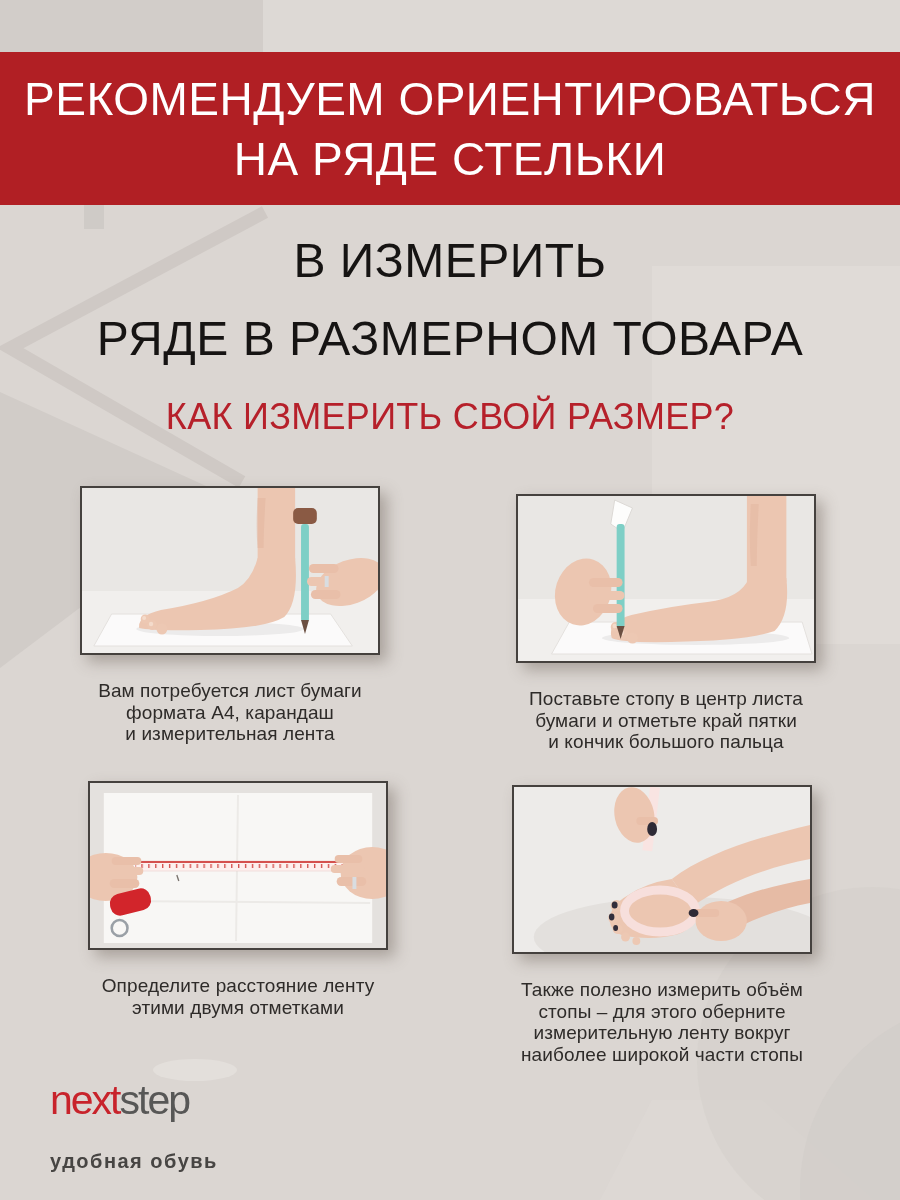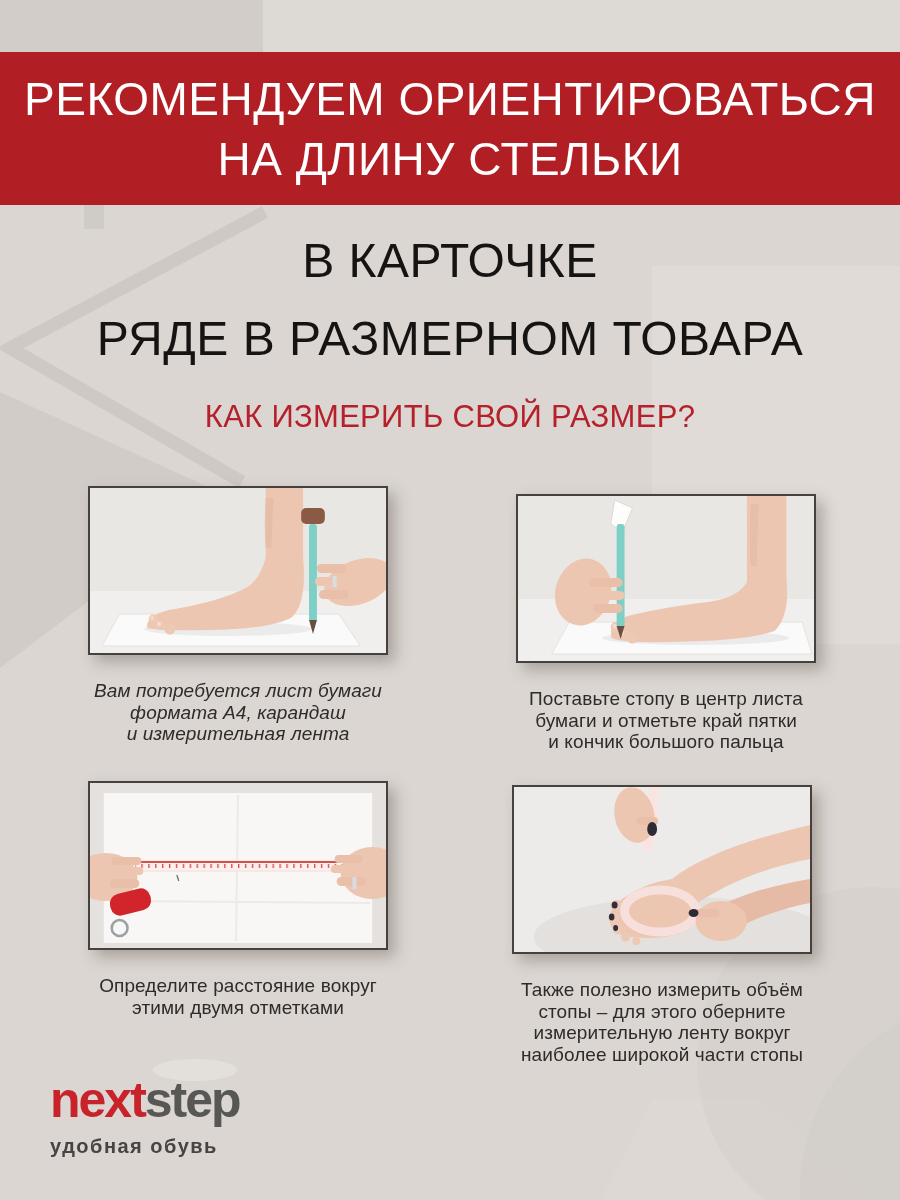--- a/index.html
+++ b/index.html
@@ -43,26 +43,26 @@
 
   
   .title{
     position:absolute;left:0;top:222px;width:900px;
     text-align:center;color:var(--title-text);
     font-size:48px;line-height:78px;font-weight:500;letter-spacing:.5px;
   }
   .subtitle{
     position:absolute;left:0;top:396px;width:900px;
     text-align:center;color:var(--subtitle-text);
-    font-size:31px;line-height:42px;font-weight:500;letter-spacing:.3px;
+    font-size:36px;line-height:42px;font-weight:500;letter-spacing:.3px;
   }
 
   
   .step{position:absolute;width:340px;}
-  .step-1{left:68px;top:486px;font-style:italic;}
+  .step-1{left:60px;top:486px;}
   .step-2{left:488px;top:486px;}
   .step-3{left:68px;top:781px;}
   .step-4{left:488px;top:781px;}
   .photo{
     width:296px;height:165px;margin:0 auto;
     border:2px solid var(--photo-border);
     background:#eceae8;
     box-shadow:7px 7px 14px rgba(110,100,92,.45);
   }
   .photo svg{display:block;width:296px;height:165px;}
@@ -70,25 +70,25 @@
     margin-top:25px;
     text-align:center;
     white-space:pre-line;
     color:var(--caption-text);
     font-size:19px;line-height:21.5px;font-weight:400;
     letter-spacing:.1px;
   }
 
   
   .logo{position:absolute;left:50px;top:1070px;}
-  .logo-word{font-size:50px;line-height:60px;font-weight:700;letter-spacing:-2px;}
+  .logo-word{font-size:41px;line-height:60px;font-weight:400;letter-spacing:-2px;}
   .logo-word .red{color:var(--logo-red);}
   .logo-word .gray{color:var(--logo-gray);}
   .logo-tagline{
-    margin-top:5px;
+    margin-top:20px;
     font-size:20px;font-weight:700;letter-spacing:1.5px;
     color:#474543;
   }
 </style>
 </head>
 <body>
 
 <div class="poster">
 
   <svg class="bg-decor" viewBox="0 0 900 1200" aria-hidden="true">
@@ -99,25 +99,25 @@
     <polygon points="0,392 228,496 0,668" fill="#d1ccc8"></polygon>
     <rect x="652" y="266" width="248" height="378" fill="#e0dcd8" opacity="0.85"></rect>
     <polygon points="652,1100 762,1100 874,1200 600,1200" fill="#ddd8d4" opacity="0.8"></polygon>
     <circle cx="872" cy="1062" r="175" fill="#d4cfcb" opacity="0.55"></circle>
     <circle cx="990" cy="1190" r="190" fill="#d0cbc7" opacity="0.5"></circle>
     <ellipse cx="195" cy="1070" rx="42" ry="11" fill="#e3dfdb"></ellipse>
   </svg>
 
   <header class="banner">
     <div class="banner-line">РЕКОМЕНДУЕМ ОРИЕНТИРОВАТЬСЯ</div>
-    <div class="banner-line">НА ДЛИНУ СТЕЛЬКИ</div>
+    <div class="banner-line">НА РЯДЕ СТЕЛЬКИ</div>
   </header>
 
   <div class="title">
-    <div>В КАРТОЧКЕ</div>
+    <div>В ИЗМЕРИТЬ</div>
     <div>РЯДЕ В РАЗМЕРНОМ ТОВАРА</div>
   </div>
 
   <div class="subtitle">КАК ИЗМЕРИТЬ СВОЙ РАЗМЕР?</div>
 
   <figure class="step step-1" style="margin:0;">
     <div class="photo">
       <svg viewBox="0 0 300 165" preserveAspectRatio="none">
         <rect x="0" y="0" width="300" height="103" fill="#e9e7e4"></rect>
         <rect x="0" y="103" width="300" height="62" fill="#f1efed"></rect>
@@ -197,21 +197,21 @@
         <rect x="20" y="96" width="30" height="9" rx="4.5" fill="#e9bfa9"></rect>
         <rect x="20" y="108" width="42" height="22" rx="10" fill="#d2252b" transform="rotate(-14 41 119)"></rect>
         <circle cx="30" cy="145" r="8" fill="none" stroke="#9aa0a6" stroke-width="2.6"></circle>
         <ellipse cx="286" cy="90" rx="32" ry="26" fill="#ecc6b1"></ellipse>
         <rect x="248" y="72" width="28" height="8" rx="4" fill="#e9bfa9"></rect>
         <rect x="244" y="82" width="34" height="8" rx="4" fill="#ecc6b1"></rect>
         <rect x="250" y="94" width="30" height="9" rx="4.5" fill="#e9bfa9"></rect>
         <rect x="266" y="94" width="4" height="12" fill="#d9dde1"></rect>
       </svg>
     </div>
-    <figcaption class="caption">Определите расстояние вокруг
+    <figcaption class="caption">Определите расстояние ленту
 этими двумя отметками</figcaption>
   </figure>
 
   <figure class="step step-4" style="margin:4px;">
     <div class="photo">
       <svg viewBox="0 0 300 165" preserveAspectRatio="none">
         <rect x="0" y="0" width="300" height="165" fill="#edebe9"></rect>
         <ellipse cx="170" cy="150" rx="150" ry="40" fill="#e3e0dd"></ellipse>
         <path d="M300,38 C240,52 192,68 160,92 L180,120 C216,95 258,80 300,72 Z" fill="#ecc6b1"></path>
         <path d="M300,92 C252,100 216,112 190,130 L206,152 C236,134 268,122 300,116 Z" fill="#e6bba5"></path>

